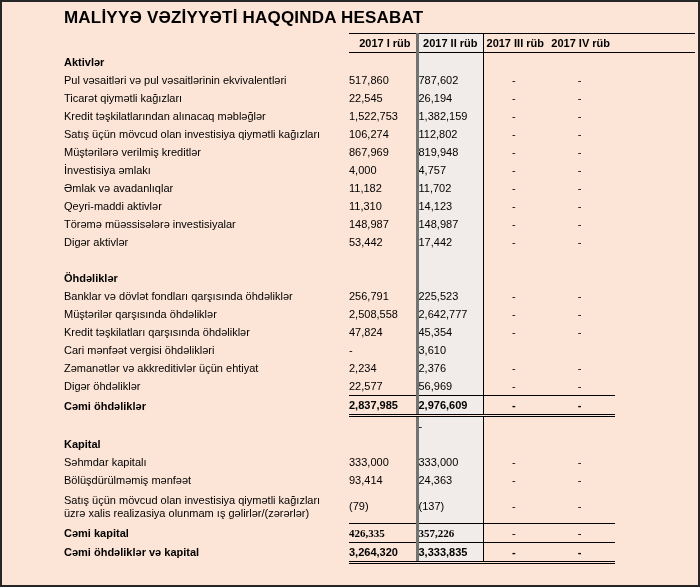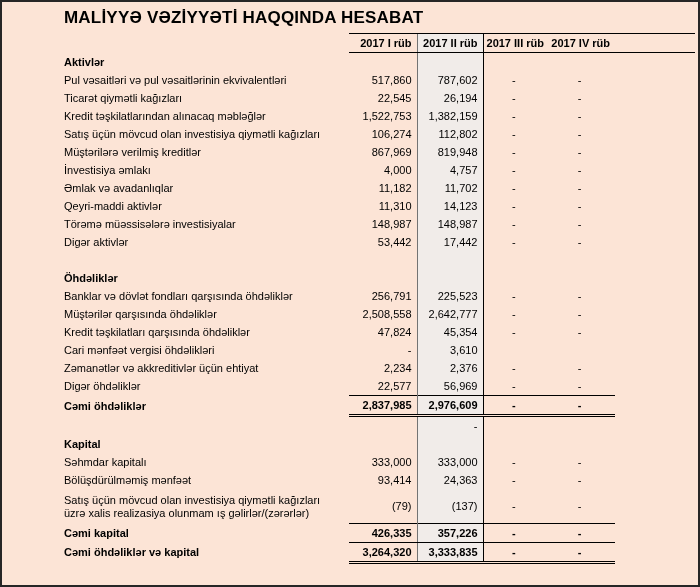--- a/index.html
+++ b/index.html
@@ -21,41 +21,42 @@
   col.c1{width:68px}
   col.c2{width:66px}
   col.c3{width:66px}
   col.c4{width:66px}
   col.tr{width:80px}
   td{
     height:18px;padding:0 5px 0 0;vertical-align:middle;
     overflow:hidden;white-space:nowrap;
   }
   td.label{padding-left:5px;}
-  td.num{text-align:right;}
+  td.num{text-align:left;}
   td.ctr{text-align:center;}
   td.hl{
     background:#f1ece9;
-    border-left:1px solid #737373;
+    border-left:3px solid #737373;
     border-right:1px solid #000;
     margin-left:37px;
   }
   tr.header td.v, tr.header td.trail{
     font-weight:bold;text-align:right;
     border-top:1px solid #000;border-bottom:1px solid #000;
   }
   tr.section td.label{font-weight:bold;}
   tr.total td, tr.subtotal td, tr.grandtotal td{font-weight:bold;}
   tr.total td.v, tr.grandtotal td.v{
     border-top:1px solid #000;
     border-bottom:3px double #000;
   }
   tr.subtotal td.v{
     border-top:1px solid #000;
     border-bottom:1px solid #000;
+    font-family:Liberation Serif, serif;
   }
   tr.tall td{height:32px;}
   tr.tall td.label{white-space:normal;line-height:13px;padding-top:2px;}
 </style>
 </head>
 <body>
 
 <div class="sheet">
   <div class="title">MALİYYƏ VƏZİYYƏTİ HAQQINDA HESABAT</div>
   <table>

